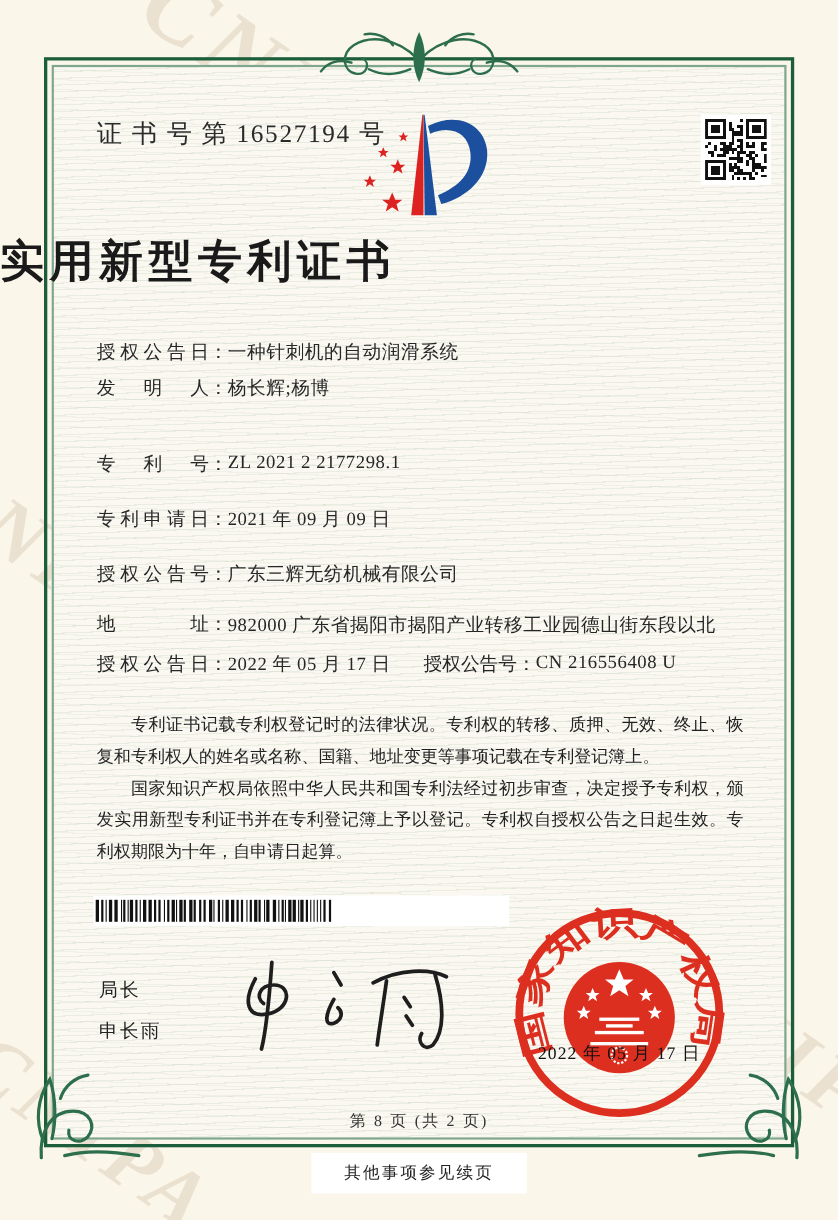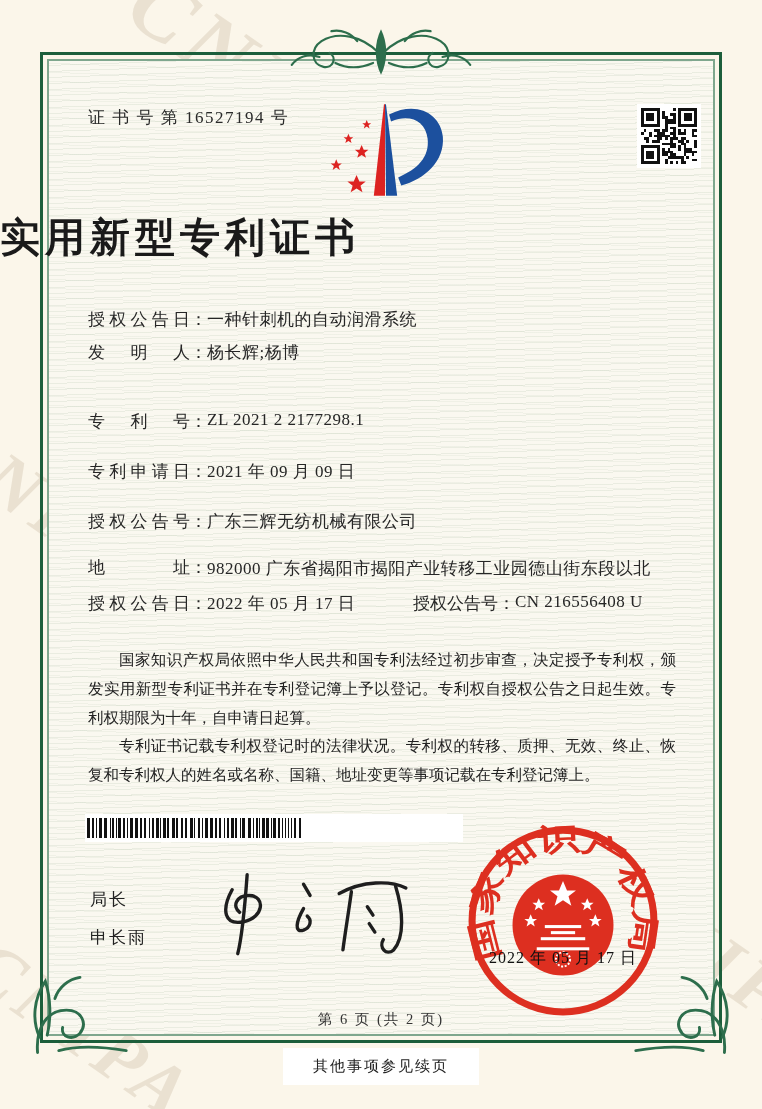--- a/index.html
+++ b/index.html
@@ -35,21 +35,21 @@
   .wm2{left:446px;top:284px;font-size:74px;}
   .wm3{left:-78px;top:468px;font-size:74px;}
   .wm4{left:592px;top:918px;font-size:74px;}
   .wm5{left:-46px;top:988px;font-size:74px;}
   
   .ornament-top{position:absolute;left:50%;top:22px;transform:translateX(-50%);width:238px;height:62px;}
   .corner{position:absolute;width:106px;height:106px;}
   .corner-bl{left:26px;top:960px;}
   .corner-br{left:630px;top:960px;transform:scaleX(-1);}
   
-  .cert-no{position:absolute;left:88px;top:106px;font-size:17px;letter-spacing:1.5px;color:#2a2a2a;}
+  .cert-no{position:absolute;left:88px;top:106px;font-size:23px;letter-spacing:1.5px;color:#2a2a2a;}
   .qr-box{position:absolute;left:637px;top:104px;width:64px;height:64px;background:#fff;padding:4px;box-sizing:border-box;}
   .logo{position:absolute;left:320px;top:98px;width:132px;height:102px;}
   .title{
     position:absolute;left:0;right:0;top:210px;
     font-size:40px;font-weight:700;
     letter-spacing:5px;color:#1a1a1a;
   }
   
   .fields{position:absolute;left:88px;top:0;width:590px;font-size:17px;color:#262626;}
   .frow{position:absolute;left:0;white-space:nowrap;}
@@ -61,21 +61,21 @@
   .colon{display:inline-block;vertical-align:top;}
   .fvalue{display:inline-block;vertical-align:top;letter-spacing:.5px;}
   .fvalue-wide{white-space:normal;width:470px;line-height:1.55;}
   .frow-name{top:308px;}
   .frow-inventor{top:341px;}
   .frow-patno{top:410px;}
   .frow-appdate{top:460px;}
   .frow-patentee{top:510px;}
   .frow-address{top:556px;}
   .frow-grant{top:592px;width:590px;}
-  .grant-right{position:absolute;left:297px;top:0;white-space:nowrap;margin-left:28px;}
+  .grant-right{position:absolute;left:297px;top:0;white-space:nowrap;}
   
   .body-text{
     position:absolute;left:88px;top:646px;width:588px;
     font-size:15.5px;line-height:1.86;text-align:justify;color:#222;
   }
   .body-text p{margin:0;text-indent:2em;}
   
   .barcode-strip{position:absolute;left:85px;top:814px;width:378px;height:28px;background:#fff;}
   .barcode{position:absolute;left:2px;top:4px;height:20px;white-space:nowrap;font-size:0;}
   
@@ -327,22 +327,22 @@
       <span>
         <span class="flabel">授权公告日</span><span class="colon">：</span><span class="fvalue">2022 年 05 月 17 日</span>
       </span>
       <span class="grant-right">
         <span>授权公告号</span><span class="colon">：</span><span class="fvalue">CN 216556408 U</span>
       </span>
     </div>
   </div>
 
   <div class="body-text">
+    <p>专利证书记载专利权登记时的法律状况。专利权的转移、质押、无效、终止、恢复和专利权人的姓名或名称、国籍、地址变更等事项记载在专利登记簿上。</p>
     <p>国家知识产权局依照中华人民共和国专利法经过初步审查，决定授予专利权，颁发实用新型专利证书并在专利登记簿上予以登记。专利权自授权公告之日起生效。专利权期限为十年，自申请日起算。</p>
-    <p>专利证书记载专利权登记时的法律状况。专利权的转移、质押、无效、终止、恢复和专利权人的姓名或名称、国籍、地址变更等事项记载在专利登记簿上。</p>
   </div>
 
   <div class="barcode-strip">
     <div class="barcode"><i style="display: inline-block; height: 100%; background: rgb(17, 17, 17); width: 3px; margin-right: 1.5px;"></i><i style="display: inline-block; height: 100%; background: rgb(17, 17, 17); width: 2px; margin-right: 2.5px;"></i><i style="display: inline-block; height: 100%; background: rgb(17, 17, 17); width: 1px; margin-right: 1.5px;"></i><i style="display: inline-block; height: 100%; background: rgb(17, 17, 17); width: 3px; margin-right: 2.5px;"></i><i style="display: inline-block; height: 100%; background: rgb(17, 17, 17); width: 3px; margin-right: 2.5px;"></i><i style="display: inline-block; height: 100%; background: rgb(17, 17, 17); width: 1px; margin-right: 1.5px;"></i><i style="display: inline-block; height: 100%; background: rgb(17, 17, 17); width: 2px; margin-right: 1.5px;"></i><i style="display: inline-block; height: 100%; background: rgb(17, 17, 17); width: 1px; margin-right: 1.5px;"></i><i style="display: inline-block; height: 100%; background: rgb(17, 17, 17); width: 3px; margin-right: 1.5px;"></i><i style="display: inline-block; height: 100%; background: rgb(17, 17, 17); width: 2px; margin-right: 2.5px;"></i><i style="display: inline-block; height: 100%; background: rgb(17, 17, 17); width: 1px; margin-right: 1.5px;"></i><i style="display: inline-block; height: 100%; background: rgb(17, 17, 17); width: 3px; margin-right: 2.5px;"></i><i style="display: inline-block; height: 100%; background: rgb(17, 17, 17); width: 3px; margin-right: 1.5px;"></i><i style="display: inline-block; height: 100%; background: rgb(17, 17, 17); width: 2px; margin-right: 2.5px;"></i><i style="display: inline-block; height: 100%; background: rgb(17, 17, 17); width: 2px; margin-right: 2.5px;"></i><i style="display: inline-block; height: 100%; background: rgb(17, 17, 17); width: 1px; margin-right: 2.5px;"></i><i style="display: inline-block; height: 100%; background: rgb(17, 17, 17); width: 2px; margin-right: 1.5px;"></i><i style="display: inline-block; height: 100%; background: rgb(17, 17, 17); width: 3px; margin-right: 1.5px;"></i><i style="display: inline-block; height: 100%; background: rgb(17, 17, 17); width: 1px; margin-right: 1.5px;"></i><i style="display: inline-block; height: 100%; background: rgb(17, 17, 17); width: 3px; margin-right: 1.5px;"></i><i style="display: inline-block; height: 100%; background: rgb(17, 17, 17); width: 2px; margin-right: 2.5px;"></i><i style="display: inline-block; height: 100%; background: rgb(17, 17, 17); width: 3px; margin-right: 1.5px;"></i><i style="display: inline-block; height: 100%; background: rgb(17, 17, 17); width: 2px; margin-right: 2.5px;"></i><i style="display: inline-block; height: 100%; background: rgb(17, 17, 17); width: 2px; margin-right: 2.5px;"></i><i style="display: inline-block; height: 100%; background: rgb(17, 17, 17); width: 2px; margin-right: 2.5px;"></i><i style="display: inline-block; height: 100%; background: rgb(17, 17, 17); width: 3px; margin-right: 1.5px;"></i><i style="display: inline-block; height: 100%; background: rgb(17, 17, 17); width: 1px; margin-right: 2.5px;"></i><i style="display: inline-block; height: 100%; background: rgb(17, 17, 17); width: 2px; margin-right: 2.5px;"></i><i style="display: inline-block; height: 100%; background: rgb(17, 17, 17); width: 1px; margin-right: 1.5px;"></i><i style="display: inline-block; height: 100%; background: rgb(17, 17, 17); width: 3px; margin-right: 2.5px;"></i><i style="display: inline-block; height: 100%; background: rgb(17, 17, 17); width: 3px; margin-right: 1.5px;"></i><i style="display: inline-block; height: 100%; background: rgb(17, 17, 17); width: 2px; margin-right: 2.5px;"></i><i style="display: inline-block; height: 100%; background: rgb(17, 17, 17); width: 2px; margin-right: 2.5px;"></i><i style="display: inline-block; height: 100%; background: rgb(17, 17, 17); width: 1px; margin-right: 2.5px;"></i><i style="display: inline-block; height: 100%; background: rgb(17, 17, 17); width: 2px; margin-right: 1.5px;"></i><i style="display: inline-block; height: 100%; background: rgb(17, 17, 17); width: 3px; margin-right: 1.5px;"></i><i style="display: inline-block; height: 100%; background: rgb(17, 17, 17); width: 2px; margin-right: 2.5px;"></i><i style="display: inline-block; height: 100%; background: rgb(17, 17, 17); width: 1px; margin-right: 1.5px;"></i><i style="display: inline-block; height: 100%; background: rgb(17, 17, 17); width: 3px; margin-right: 2.5px;"></i><i style="display: inline-block; height: 100%; background: rgb(17, 17, 17); width: 3px; margin-right: 2.5px;"></i><i style="display: inline-block; height: 100%; background: rgb(17, 17, 17); width: 1px; margin-right: 1.5px;"></i><i style="display: inline-block; height: 100%; background: rgb(17, 17, 17); width: 2px; margin-right: 1.5px;"></i><i style="display: inline-block; height: 100%; background: rgb(17, 17, 17); width: 1px; margin-right: 1.5px;"></i><i style="display: inline-block; height: 100%; background: rgb(17, 17, 17); width: 3px; margin-right: 1.5px;"></i><i style="display: inline-block; height: 100%; background: rgb(17, 17, 17); width: 3px; margin-right: 1.5px;"></i><i style="display: inline-block; height: 100%; background: rgb(17, 17, 17); width: 1px; margin-right: 1.5px;"></i><i style="display: inline-block; height: 100%; background: rgb(17, 17, 17); width: 3px; margin-right: 1.5px;"></i><i style="display: inline-block; height: 100%; background: rgb(17, 17, 17); width: 2px; margin-right: 2.5px;"></i><i style="display: inline-block; height: 100%; background: rgb(17, 17, 17); width: 1px; margin-right: 1.5px;"></i><i style="display: inline-block; height: 100%; background: rgb(17, 17, 17); width: 1px; margin-right: 2.5px;"></i><i style="display: inline-block; height: 100%; background: rgb(17, 17, 17); width: 1px; margin-right: 1.5px;"></i><i style="display: inline-block; height: 100%; background: rgb(17, 17, 17); width: 1px; margin-right: 2.5px;"></i><i style="display: inline-block; height: 100%; background: rgb(17, 17, 17); width: 2px; margin-right: 2.5px;"></i><i style="display: inline-block; height: 100%; background: rgb(17, 17, 17); width: 2px; margin-right: 2.5px;"></i></div>
   </div>
 
   <div class="director-title">局长</div>
   <div class="director-name">申长雨</div>
 
   <svg class="signature" viewBox="0 0 240 115">
@@ -373,16 +373,16 @@
       <use href="#star5" transform="translate(130,100) scale(0.66)"></use>
       <rect x="80" y="104" width="36" height="3"></rect>
       <rect x="86" y="110" width="24" height="3"></rect>
       <rect x="76" y="116" width="44" height="3"></rect>
       <rect x="72" y="126" width="52" height="3"></rect>
     </g>
     <circle cx="98" cy="138" r="7" fill="none" stroke="#fff" stroke-width="2" stroke-dasharray="2 1.6"></circle>
   </svg>
   <div class="seal-date">2022 年 05 月 17 日</div>
 
-  <div class="page-footer">第 6 页 (共 2 页)</div>
+  <div class="page-footer">第 8 页 (共 2 页)</div>
   <div class="note-box">其他事项参见续页</div>
 
 </div>
 
 </body></html>

